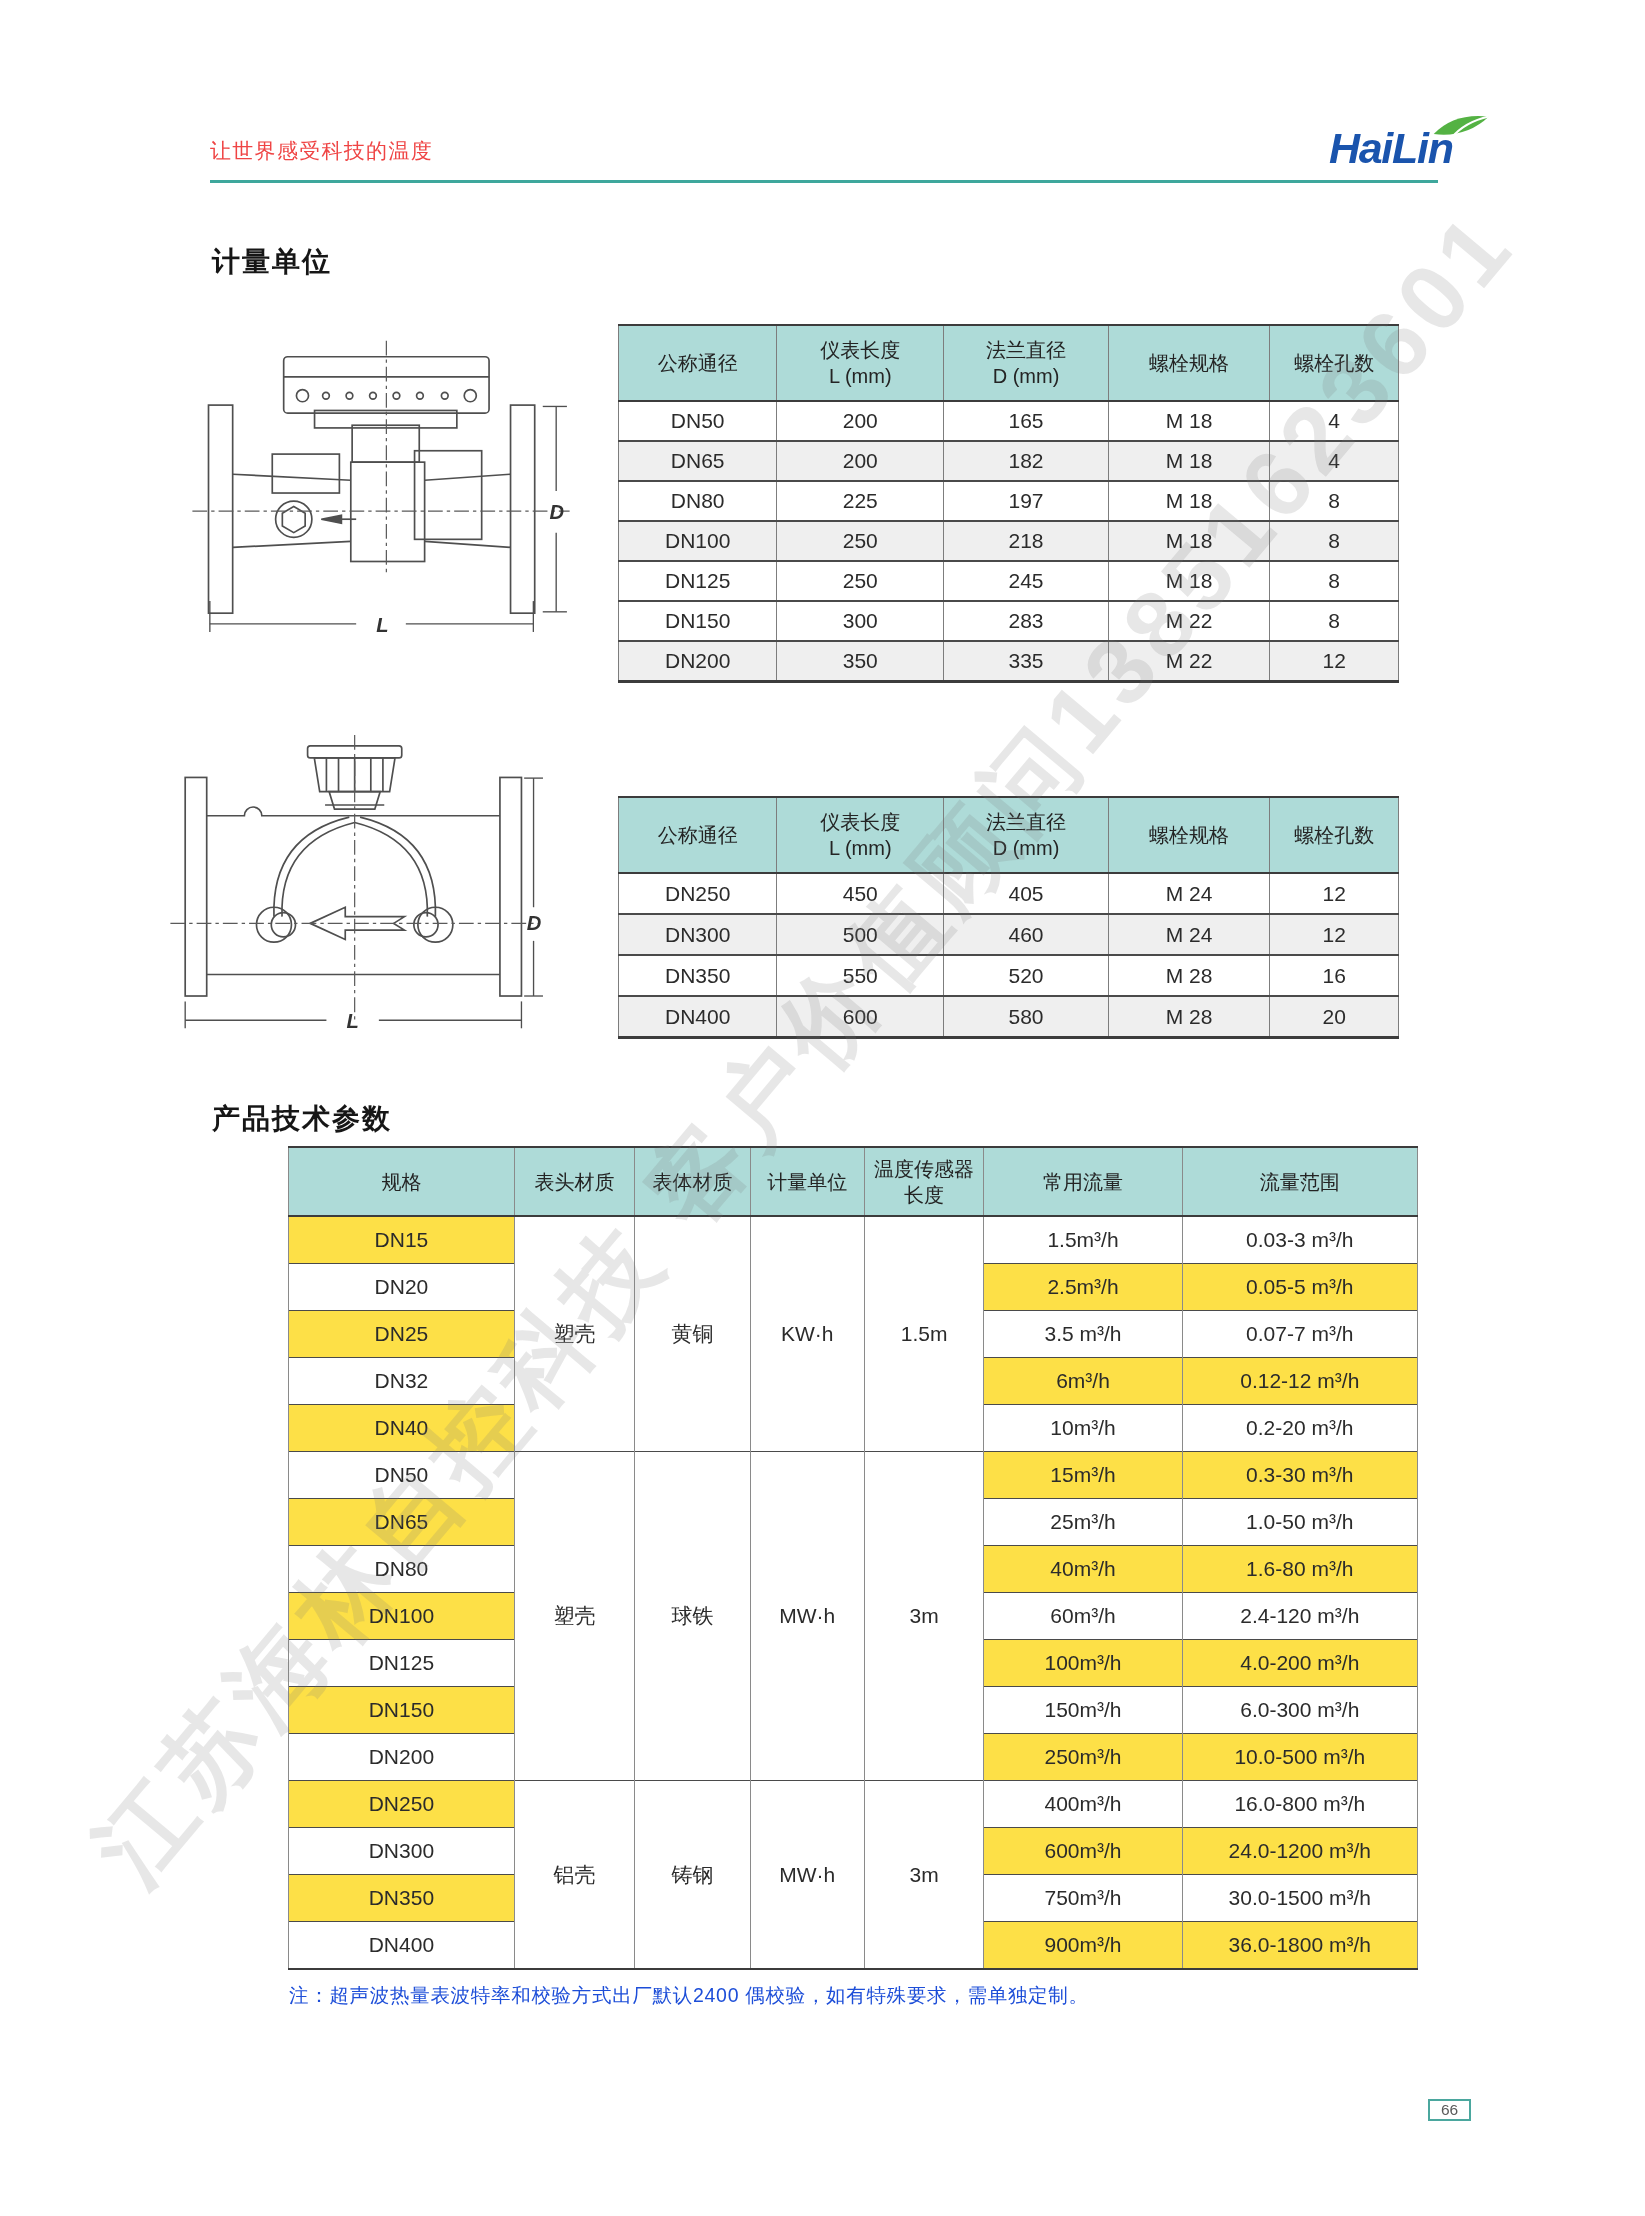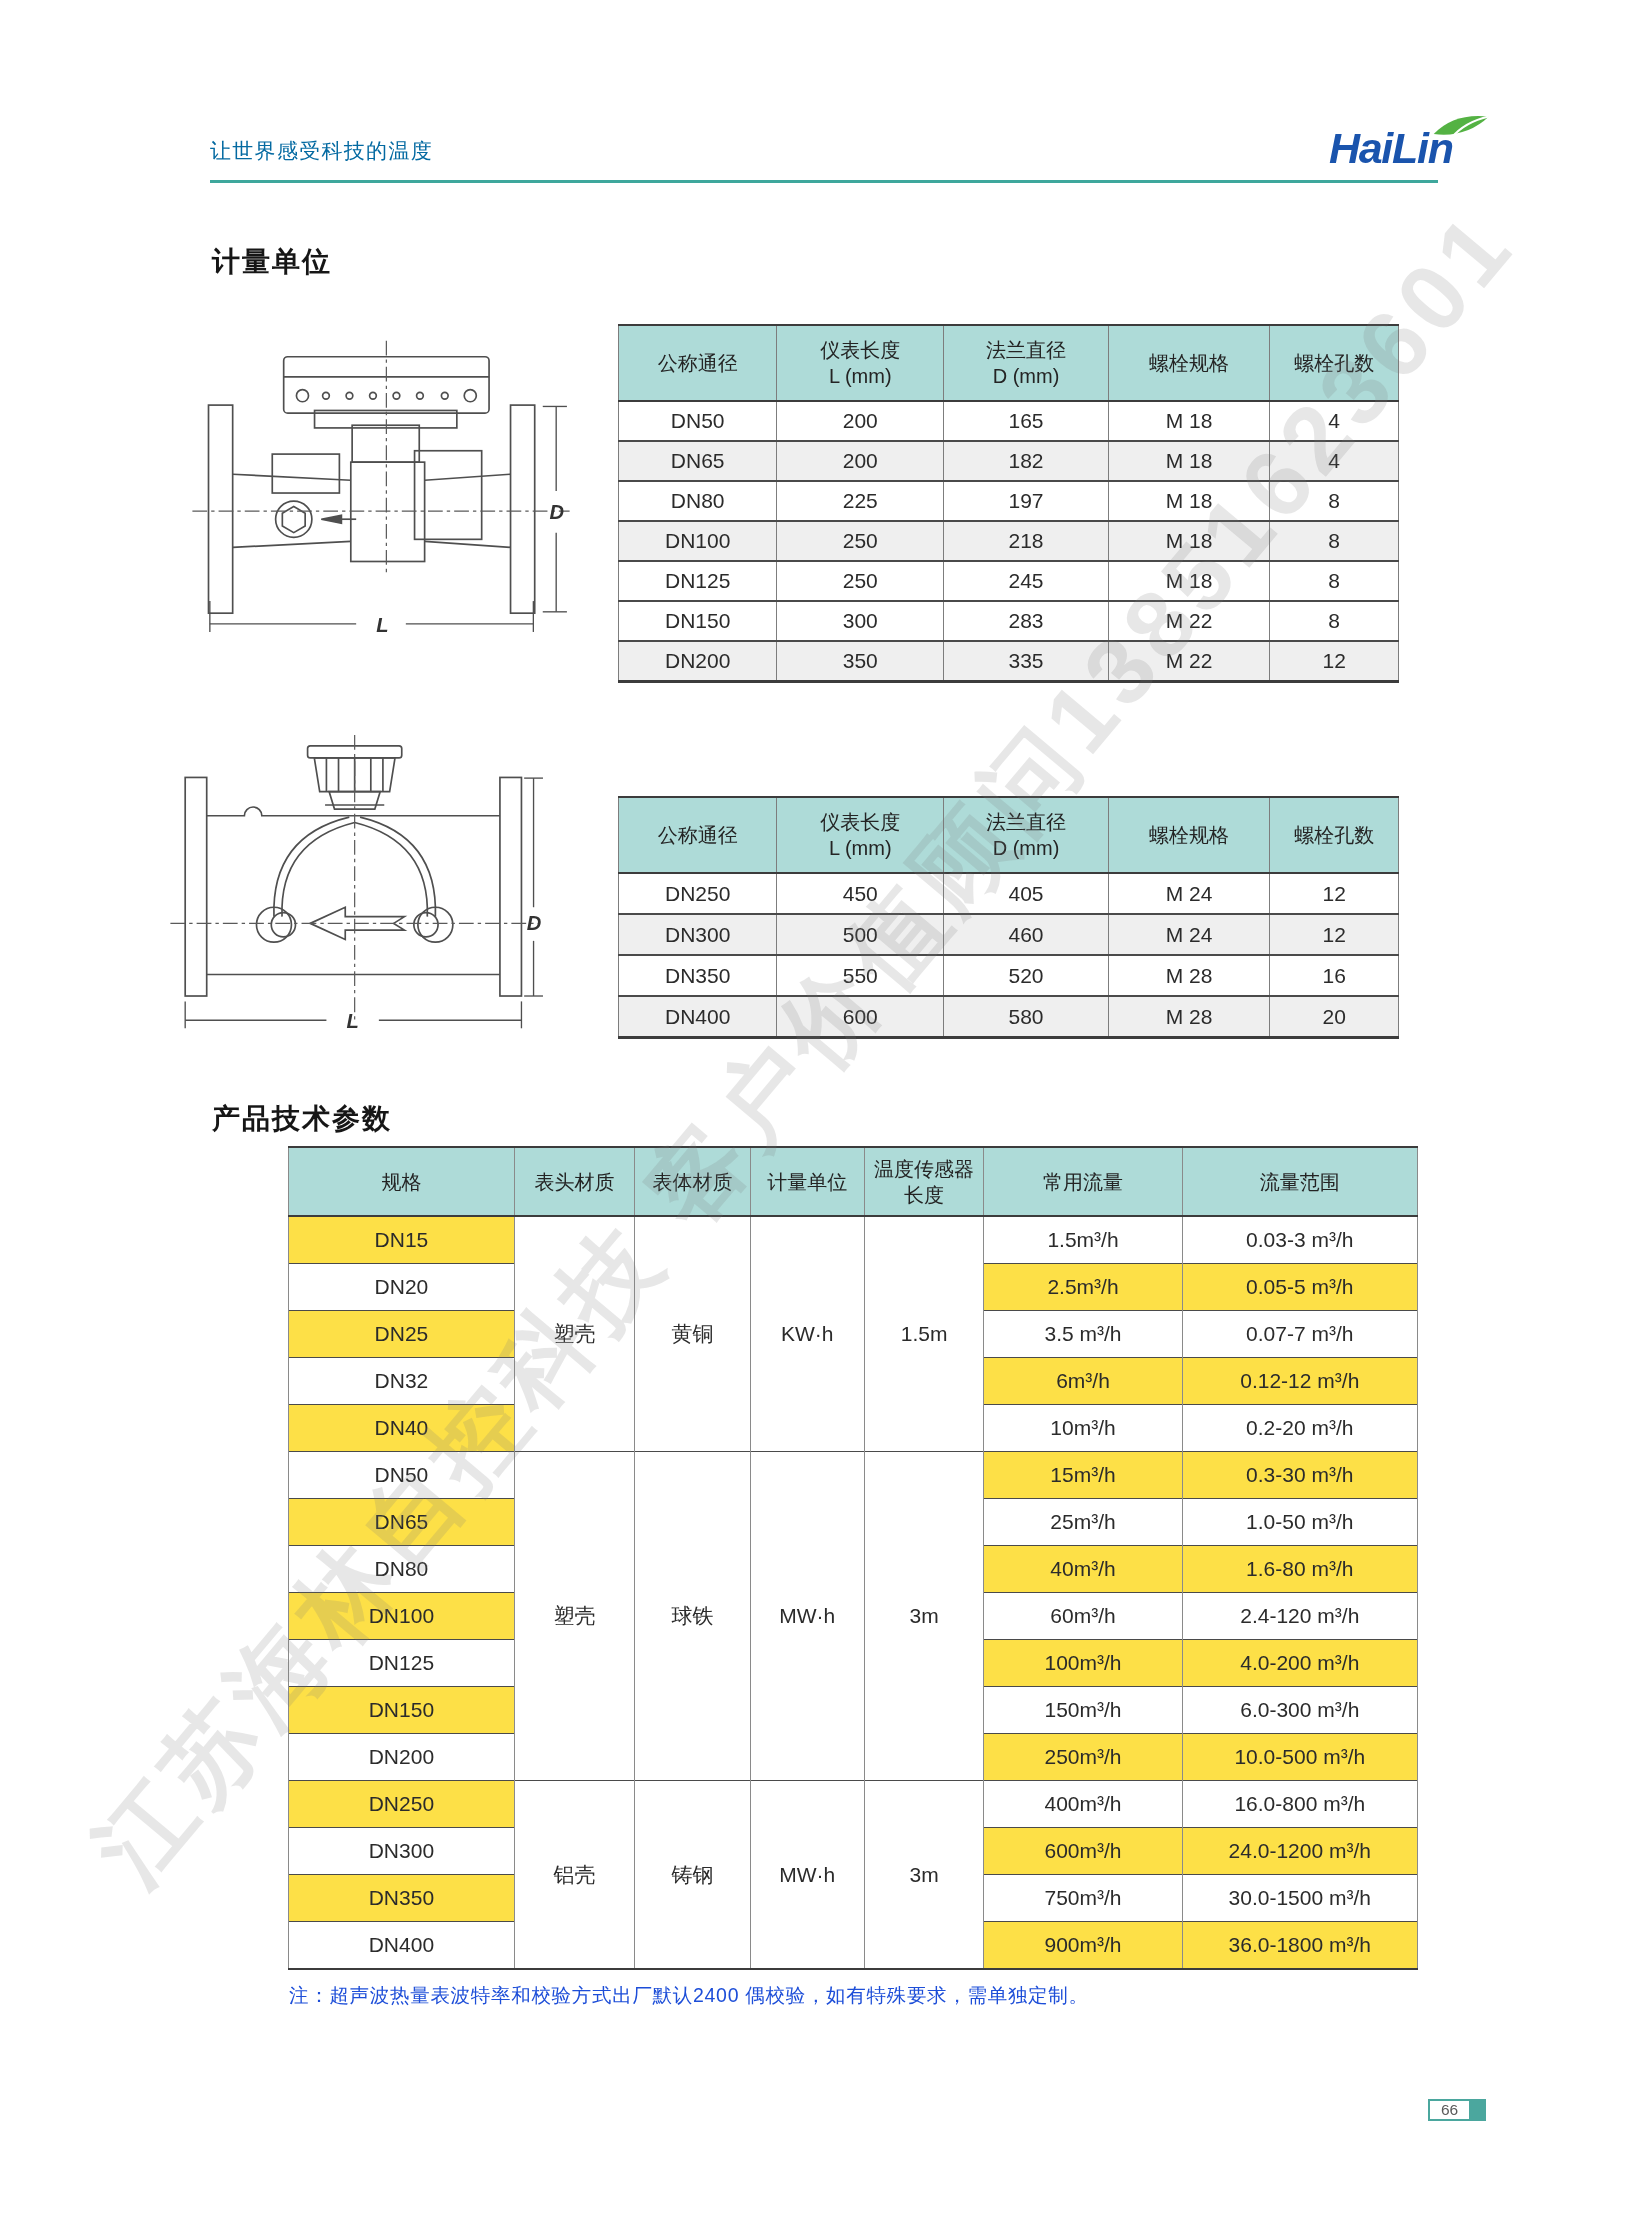--- a/index.html
+++ b/index.html
@@ -3,21 +3,21 @@
 <meta charset="utf-8">
 <style>
   html,body{margin:0;padding:0;}
   body{
     width:1645px;height:2216px;position:relative;background:#ffffff;
     font-family:"Liberation Sans","DejaVu Sans",sans-serif;color:#2b2b2b;overflow:hidden;
   }
   .abs{position:absolute;}
 
   
-  #slogan{left:210px;top:137px;font-size:21px;color:#0369a1;letter-spacing:1.3px;}
+  #slogan{left:210px;top:137px;font-size:21px;color:#ef4444;letter-spacing:1.3px;}
   #header-rule{left:210px;top:180px;width:1228px;height:2.7px;background:#3ea79c;}
   #logo{left:1329px;top:120px;width:161px;height:56px;}
   #logo .logo-text{
     font-size:43px;font-weight:bold;font-style:italic;color:#1a54ad;
     letter-spacing:-1.3px;line-height:56px;
   }
   #logo svg{position:absolute;right:-2.7px;top:-9.4px;}
 
   
   .sec-title{font-size:28px;font-weight:bold;color:#161616;letter-spacing:2px;}
@@ -52,21 +52,21 @@
   #params td.g{background:#fde047;}
 
   
   #drawing1{left:183px;top:331px;}
   #drawing2{left:165px;top:727px;}
 
   
   #note{left:289px;top:1982px;font-size:19.5px;color:#1d4ed8;letter-spacing:0.7px;}
 
   
-  #footer-badge{left:1428px;top:2099px;display:flex;align-items:stretch;height:21.5px;}
+  #footer-badge{left:1428px;top:2099px;display:flex;align-items:stretch;height:21.5px;flex-direction:column;}
   #footer-badge .num-box{
     width:39px;border:2px solid #4ba79e;background:#ffffff;
     display:flex;align-items:center;justify-content:center;
     font-size:15.5px;color:#5a5a5a;
   }
   #footer-badge .teal-block{width:15px;background:#4ba79e;}
 
   
   #watermark{
     left:806px;top:1048px;

